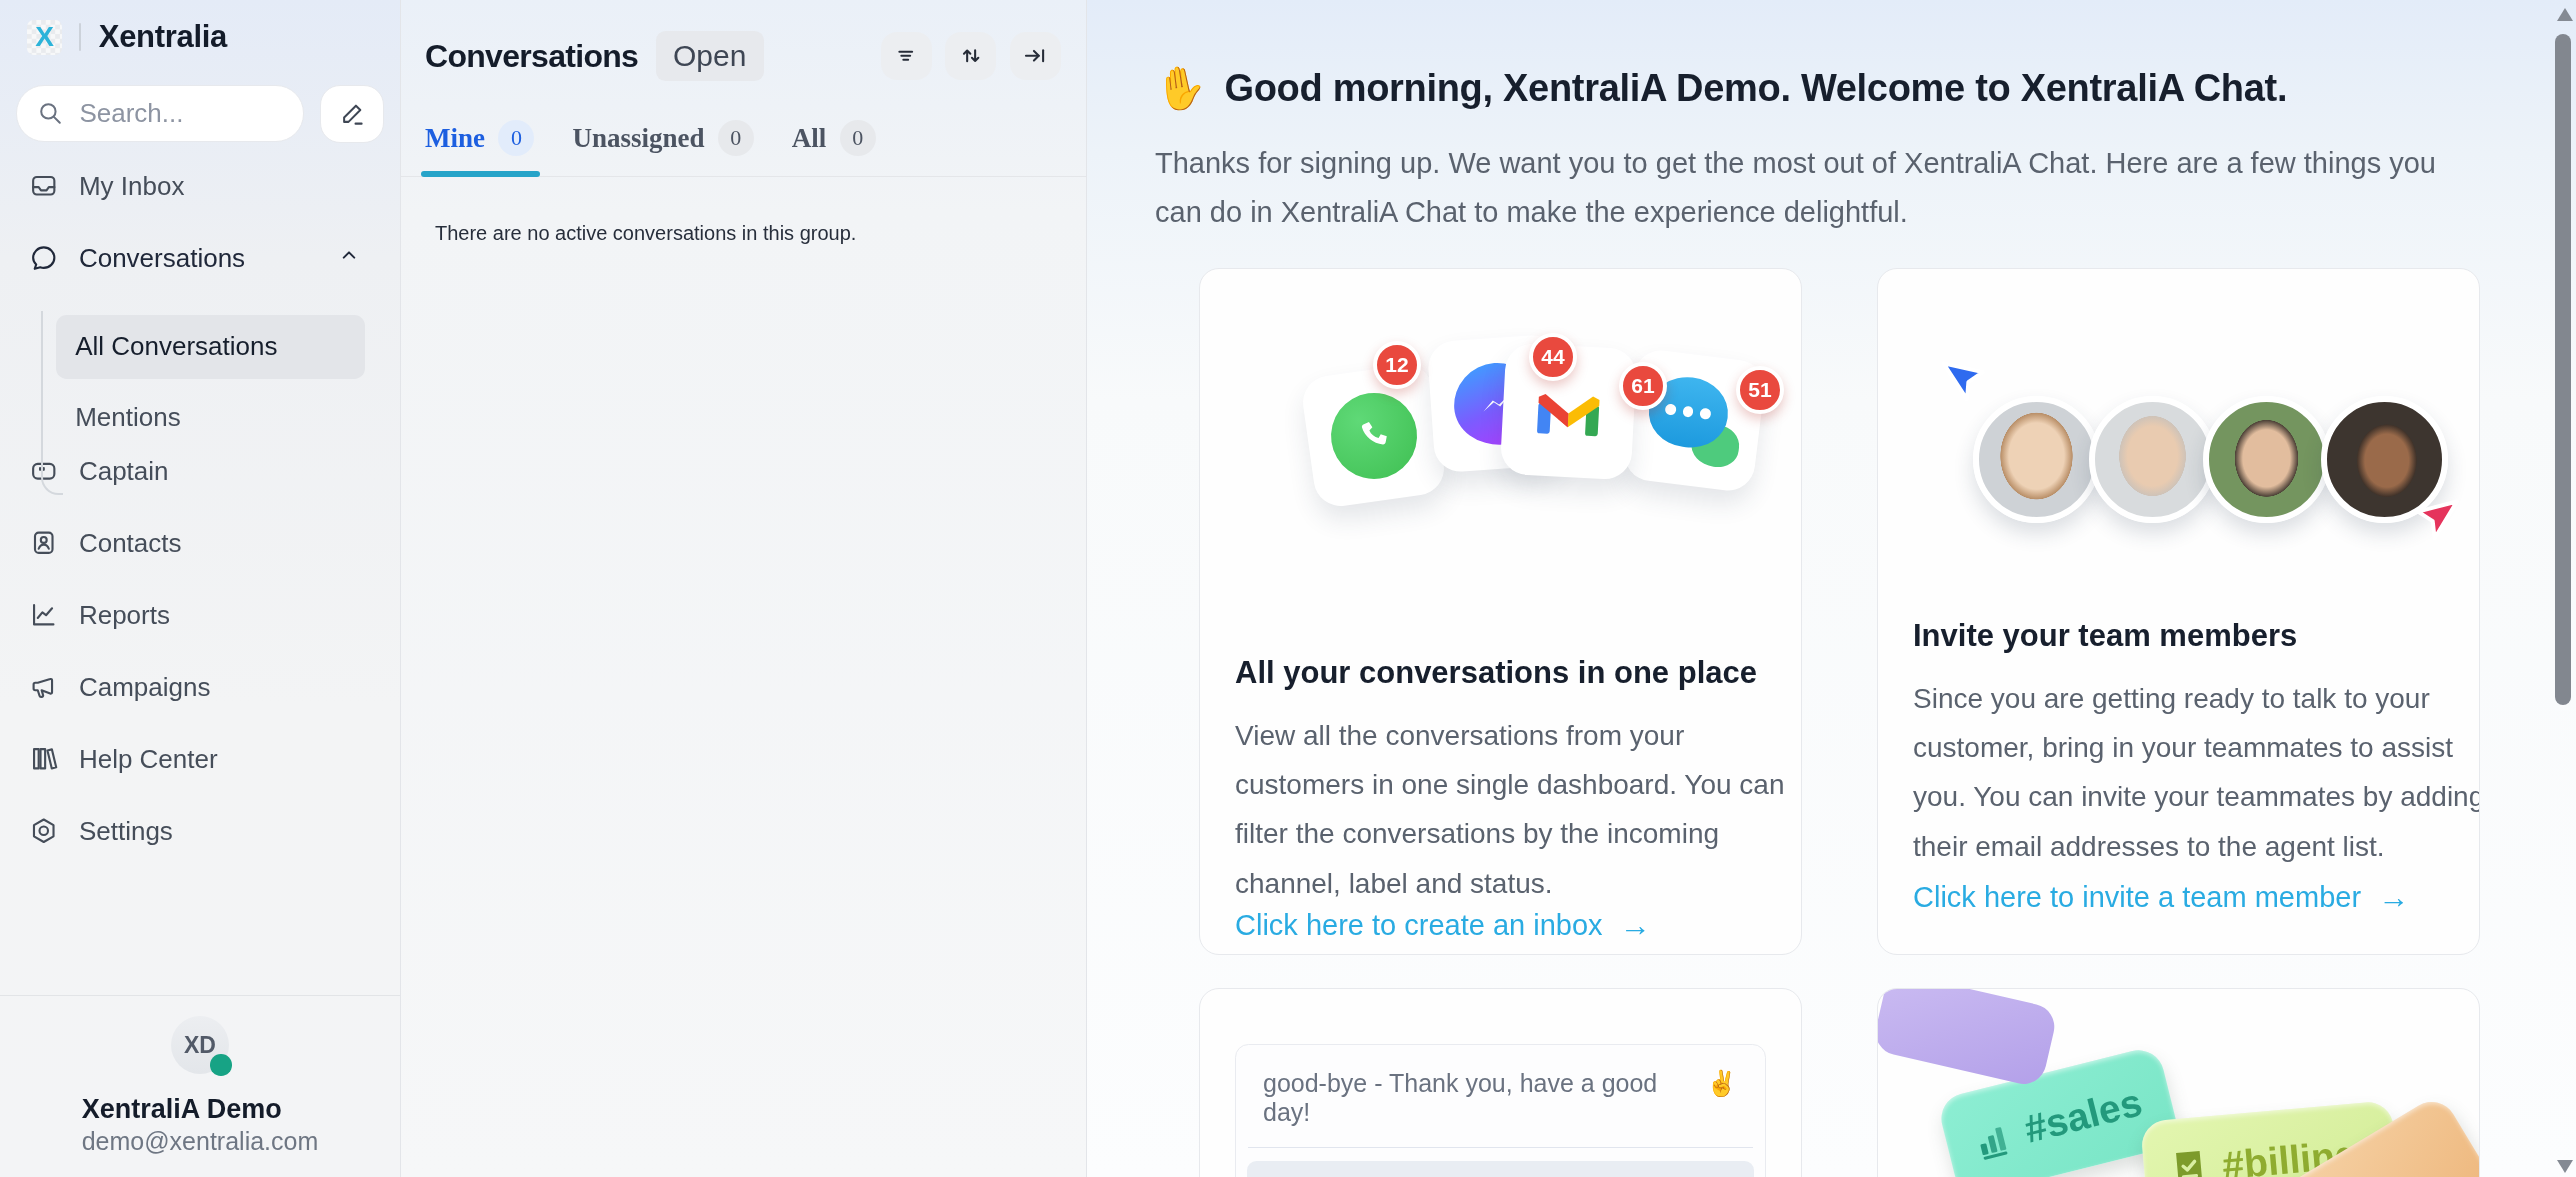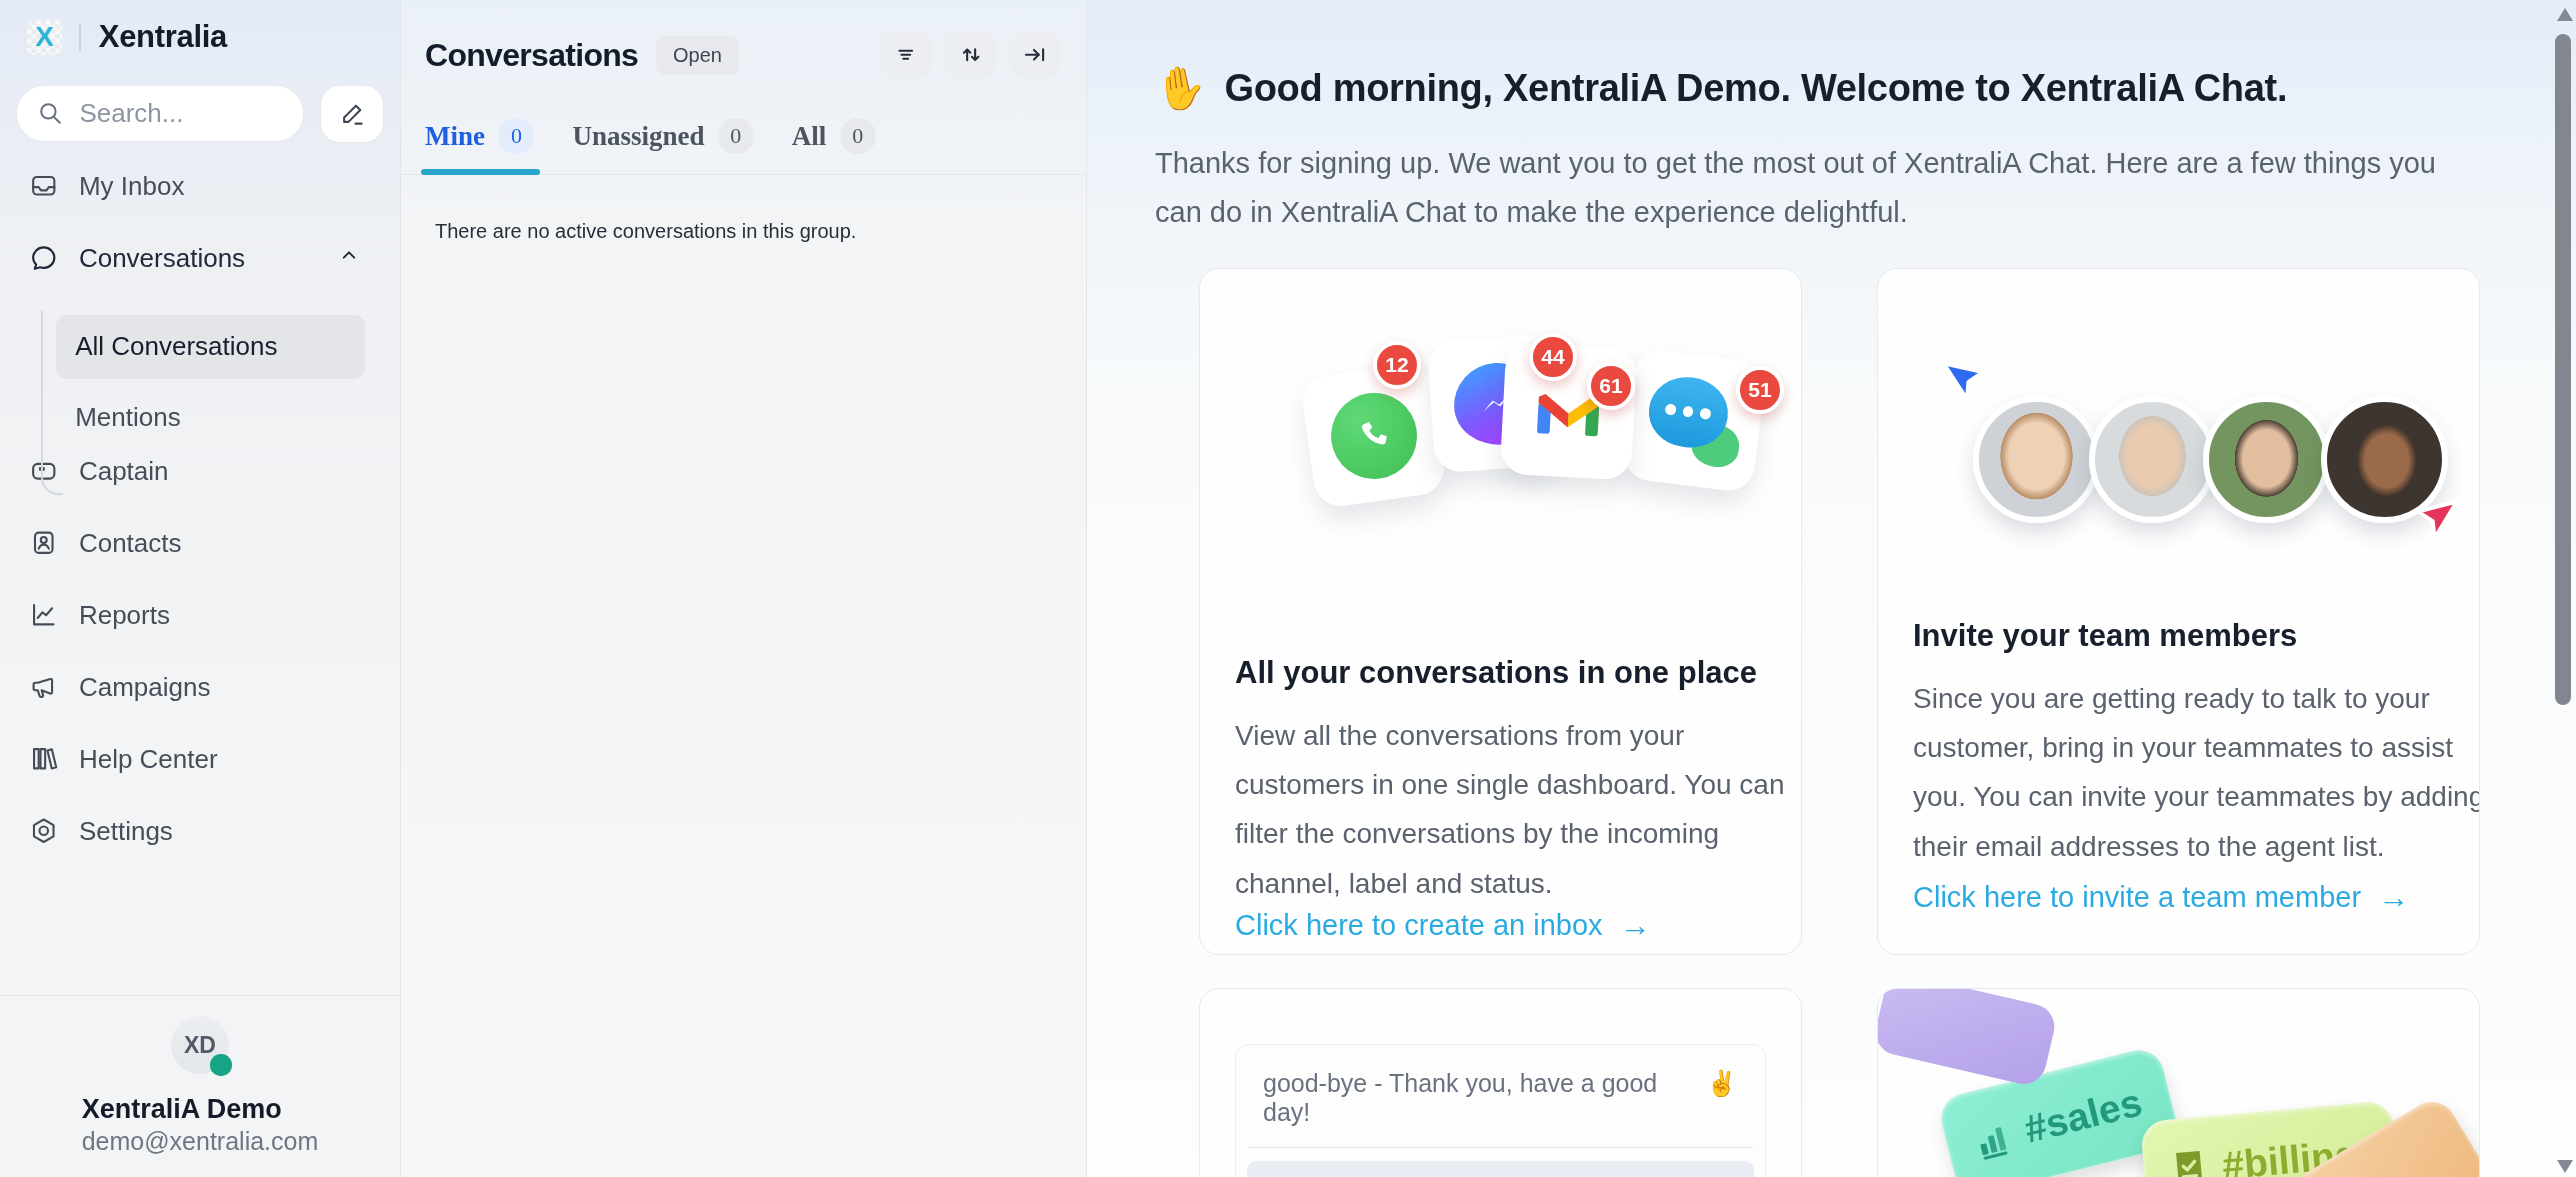--- a/index.html
+++ b/index.html
@@ -47,21 +47,21 @@
   .user-name{font-size:27px;font-weight:700;color:#141c2a;line-height:1.2;}
   .user-email{font-size:25px;color:#6e7683;line-height:1.25;}
 
   
   .conv-panel{width:686px;box-sizing:border-box;border-right:1.3px solid #e3e5e9;
     background:linear-gradient(180deg,#eaf0f8 0%,#f2f4f6 18%,#f6f7f8 100%);
     display:flex;flex-direction:column;}
   .panel-header{display:flex;align-items:center;padding:31px 25.5px 0 24px;}
   .panel-title{font-size:32px;font-weight:600;color:#141c2a;letter-spacing:-0.7px;}
   .status-badge{margin-left:17.4px;background:#e7e9ed;border-radius:9.4px;padding:8px 17.4px;
-    font-size:20px;color:#3e4654;cursor:pointer;}
+    font-size:30px;color:#3e4654;cursor:pointer;}
   .toolbar{margin-left:auto;display:flex;gap:13.4px;}
   .icon-btn{width:51px;height:48px;border:none;border-radius:16px;background:#eceef1;
     display:flex;align-items:center;justify-content:center;cursor:pointer;}
   .tabs{display:flex;gap:38px;margin-top:39px;padding:0 24px;border-bottom:1.3px solid #e4e6e9;}
   .tab{display:flex;align-items:center;gap:13.4px;padding-bottom:20px;position:relative;
     font-size:27px;font-weight:600;color:#4c5462;cursor:pointer;font-family:Liberation Serif, serif;}
   .tab .count{min-width:36px;height:36px;border-radius:18px;background:#e7e9ec;color:#4c5462;
     display:flex;align-items:center;justify-content:center;font-size:22px;font-weight:400;padding:0 5.4px;box-sizing:border-box;}
   .tab.active{color:#1d5fe0;}
   .tab.active .count{background:#e2ecfb;color:#1d5fe0;}
@@ -101,21 +101,21 @@
   .ch-wrap{position:relative;width:94px;height:86px;}
   .ch-blue{position:absolute;left:0;top:0;width:79px;height:70px;border-radius:50% 50% 48% 48%;
     background:linear-gradient(180deg,#3eb5ef,#1d9ade);display:flex;align-items:center;justify-content:center;gap:6.7px;}
   .ch-blue i{width:10.7px;height:10.7px;border-radius:50%;background:#fff;}
   .ch-green{position:absolute;right:0;bottom:0;width:48px;height:42px;border-radius:50% 50% 46% 54%;
     background:#4ecb7d;z-index:-1;}
   .noti-badge{position:absolute;width:48px;height:48px;border-radius:50%;background:#e9493e;border:4px solid #fff;
     box-sizing:border-box;display:flex;align-items:center;justify-content:center;
     color:#fff;font-size:21px;font-weight:700;z-index:6;box-shadow:0 5.4px 12px rgba(180,40,30,.25);}
   .nb-12{left:173px;top:72px;}  .nb-44{left:329px;top:64px;}
-  .nb-61{left:387px;top:93px;}  .nb-51{left:536px;top:97px;}
+  .nb-61{left:419px;top:93px;}  .nb-51{left:536px;top:97px;}
 
   
   .illus-team{position:relative;height:349px;margin:0 -35px;flex:none;}
   .team-avatar{position:absolute;top:127px;width:127px;height:127px;border-radius:50%;
     border:6.7px solid #fff;box-sizing:border-box;box-shadow:0 10.7px 20px rgba(40,55,80,.16);}
   .av1{left:95px;background:radial-gradient(ellipse 40% 48% at 50% 47%,#eed2b6 0 60%,#b98f68 78%,#ced2d6 79%);}
   .av2{left:211px;background:radial-gradient(ellipse 40% 48% at 50% 47%,#e9cbb0 0 54%,#cfc3b8 72%,#d8dbdd 73%);}
   .av3{left:325px;background:radial-gradient(ellipse 38% 46% at 50% 49%,#e2bd9e 0 54%,#4e4238 72%,#74955f 73%);}
   .av4{left:443px;background:radial-gradient(ellipse 38% 46% at 52% 51%,#9a6a4a 0 50%,#41332a 68%,#3d352f 69%);}
   .cursor-svg{position:absolute;width:50px;height:50px;}

